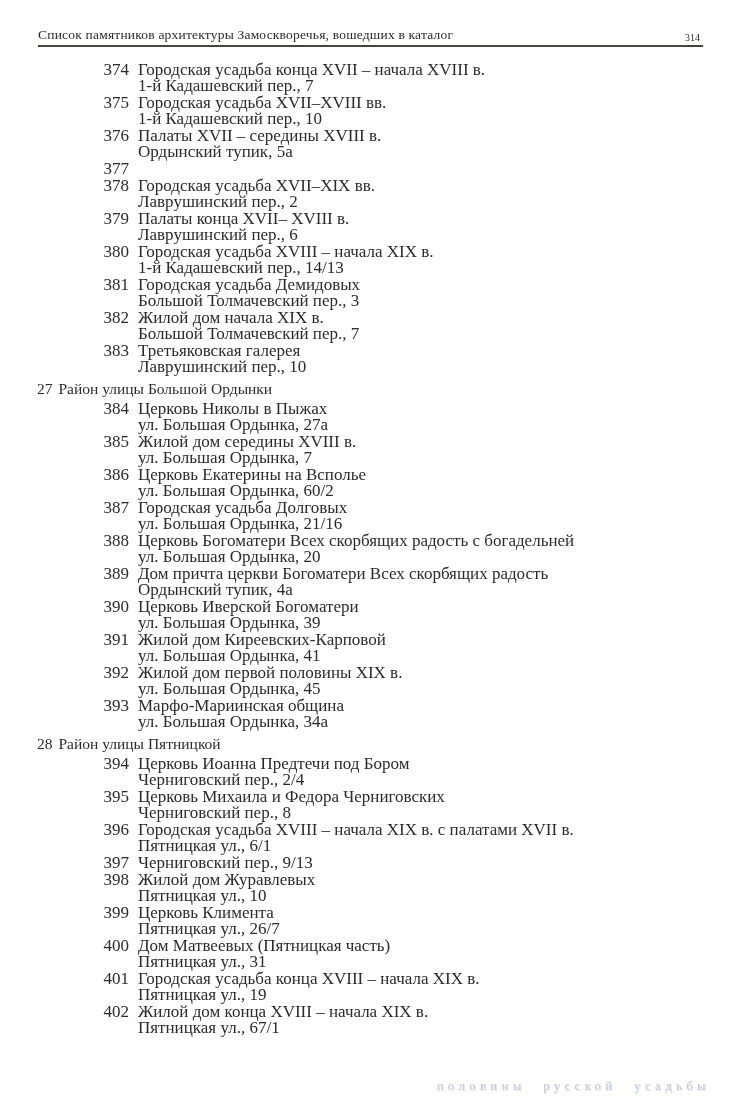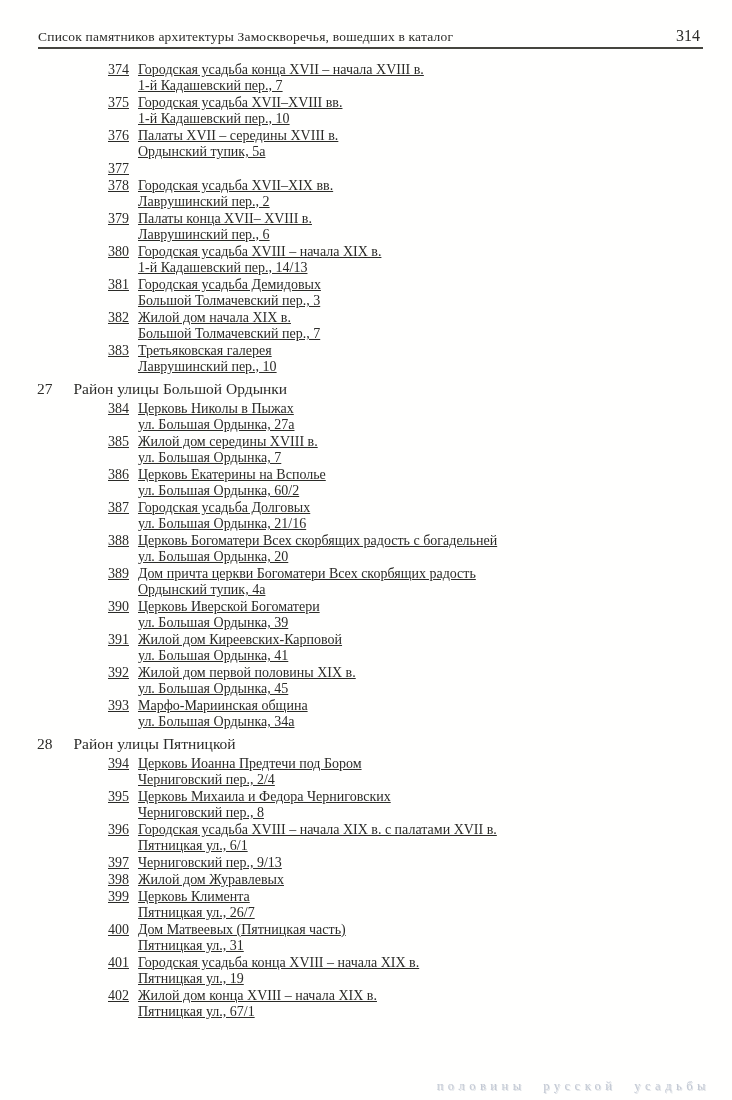--- a/index.html
+++ b/index.html
@@ -27,44 +27,43 @@
     align-items: flex-end;
     border-bottom: 2px solid #45453f;
     padding-bottom: 2px;
   }
   .running-title {
     font-size: 13.5px;
     letter-spacing: 0.2px;
     white-space: nowrap;
   }
   .page-number {
-    font-size: 16px;
+    font-size: 10px;
     padding-right: 3px;
   }
   
   .catalog {
     position: absolute;
     top: 62px;
     left: 0;
     width: 100%;
   }
   .section-head {
     margin: 5px 0 4px 37px;
     font-size: 15.5px;
     font-weight: normal;
     line-height: 17px;
     display: flex;
-    gap: 21px;
+    gap: 6px;
   }
   .item {
     display: flex;
     margin-bottom: 1px;
-    font-size: 14px;
+    font-size: 17px;
     line-height: 16px;
-    text-decoration: underline;
   }
   .num {
     flex: none;
     width: 138px;
     text-align: right;
     padding-right: 9px;
     box-sizing: border-box;
   }
   .entry-body { flex: 1; }
   .entry-title, .entry-address { display: block; }
@@ -295,20 +294,21 @@
     <span class="num">397</span>
     <span class="entry-body">
       <span class="entry-address">Черниговский пер., 9/13</span>
     </span>
   </div>
 
   <div class="item">
     <span class="num">398</span>
     <span class="entry-body">
       <span class="entry-title">Жилой дом Журавлевых</span>
+      <span class="entry-address">Пятницкая ул., 10</span>
     </span>
   </div>
 
   <div class="item">
     <span class="num">399</span>
     <span class="entry-body">
       <span class="entry-title">Церковь Климента</span>
       <span class="entry-address">Пятницкая ул., 26/7</span>
     </span>
   </div>

